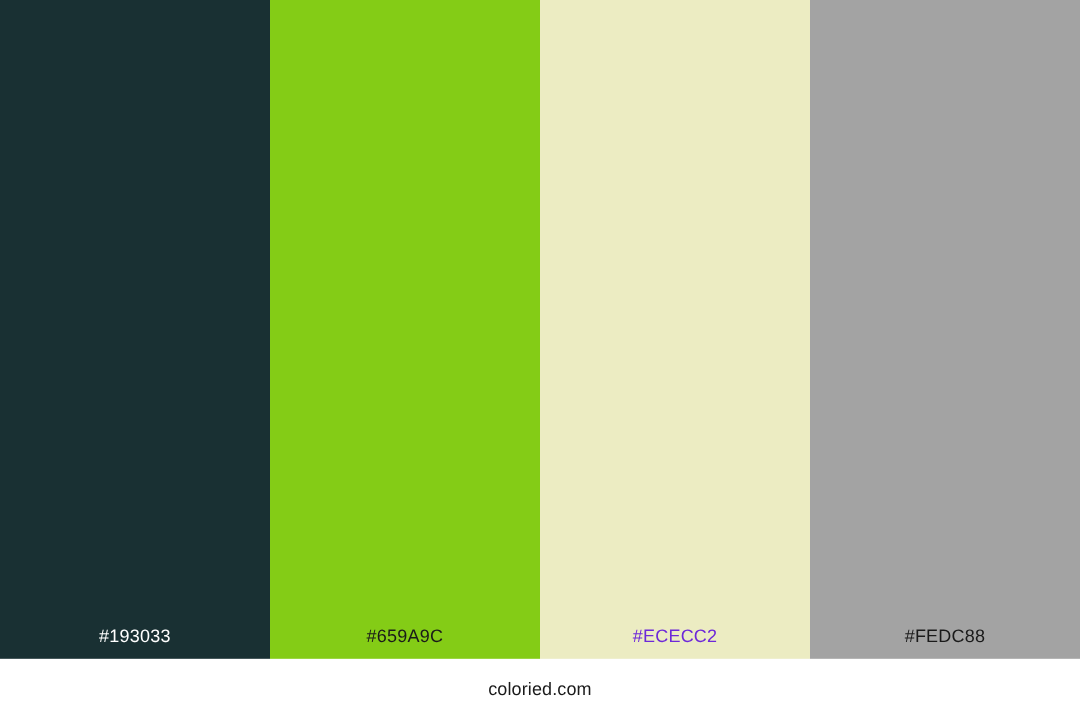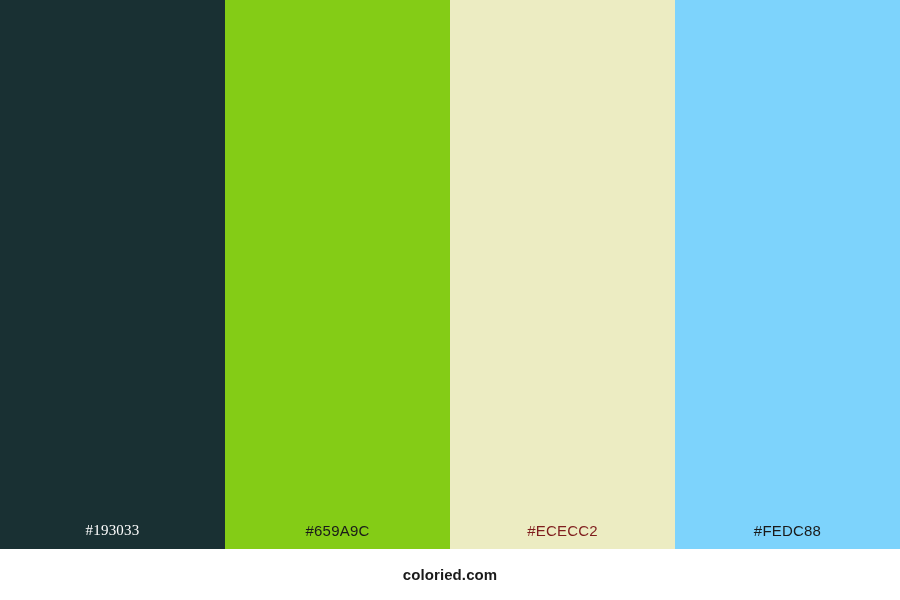--- a/index.html
+++ b/index.html
@@ -69,35 +69,35 @@
   }
 </style>
 </head>
 <body style="background-color: rgb(255, 255, 255);">
 
 <div class="palette-page">
 
   <div class="swatch-strip">
 
     <div class="swatch" style="background-color: rgb(25, 48, 51);">
-      <span class="swatch-label" style="color: rgb(255, 255, 255); font-family: Liberation Serif, serif;">#193033</span>
+      <span class="swatch-label" style="color: rgb(255, 255, 255);">#193033</span>
     </div>
 
     <div class="swatch" style="background-color: #84cc16;">
       <span class="swatch-label" style="color: rgb(26, 26, 26);">#659A9C</span>
     </div>
 
     <div class="swatch" style="background-color: rgb(236, 236, 194);">
-      <span class="swatch-label" style="color: #7f1d1d;">#ECECC2</span>
+      <span class="swatch-label" style="color: #6d28d9;">#ECECC2</span>
     </div>
 
-    <div class="swatch" style="background-color: #7dd3fc;">
+    <div class="swatch" style="background-color: #a3a3a3;">
       <span class="swatch-label" style="color: rgb(26, 26, 26);">#FEDC88</span>
     </div>
 
 
   </div>
 
   <div class="footer">
-    <span class="footer-text" style="color: rgb(26, 26, 26); font-weight: bold;">coloried.com</span>
+    <span class="footer-text" style="color: rgb(26, 26, 26);">coloried.com</span>
   </div>
 
 </div>
 
 </body></html>

